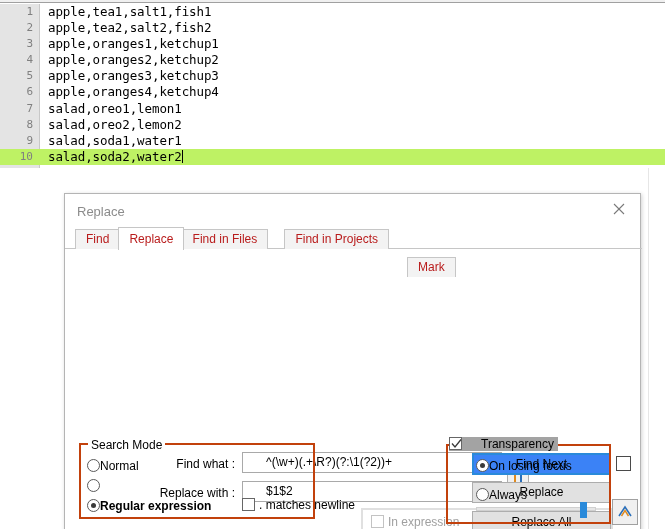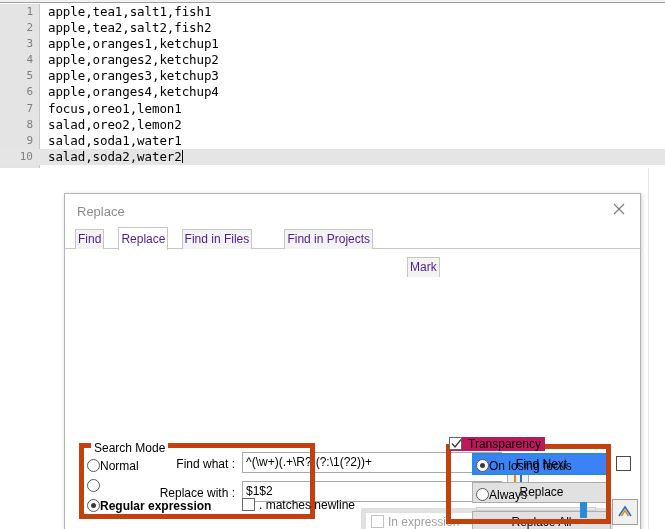--- a/index.html
+++ b/index.html
@@ -50,21 +50,21 @@
     width: 665px;
     height: 164px;
   }
   .code-line {
     position: relative;
     height: 16.1px;
     line-height: 16.1px;
     white-space: pre;
   }
   .code-line.current {
-    background: #e5e5e5;
+    background: #bef264;
   }
   .ln {
     position: absolute;
     left: 0;
     top: 0;
     width: 33px;
     text-align: right;
     font-family: "DejaVu Sans Mono", monospace;
     font-size: 11px;
     color: #808080;
@@ -125,23 +125,23 @@
     width: 577px;
     height: 22px;
     border-bottom: 1px solid #c6c6c6;
     box-sizing: border-box;
   }
   .tab {
     position: absolute;
     top: 2px;
     height: 20px;
     line-height: 19px;
-    padding: 0 2px;
-    font-size: 12px;
-    color: #4c1d95;
+    padding: 0 10px;
+    font-size: 12px;
+    color: #b91c1c;
     border: 1px solid #c6c6c6;
     border-bottom: none;
     background: #f3f3f3;
     box-sizing: border-box;
     white-space: nowrap;
   }
   .tab.active {
     top: 0px;
     height: 23px;
     line-height: 22px;
@@ -159,21 +159,21 @@
   }
   .combo {
     position: absolute;
     height: 21px;
     border: 1px solid #a9a9a9;
     background: #ffffff;
     box-sizing: border-box;
   }
   .combo .val {
     position: absolute;
-    left: 3px;
+    left: 23px;
     top: 2px;
     font-size: 12px;
     color: #000;
     font-family: "Liberation Sans", sans-serif;
     white-space: nowrap;
   }
   .combo .arrow {
     position: absolute;
     right: 5px;
     top: 7px;
@@ -263,21 +263,21 @@
     top: 3px;
     width: 5px;
     height: 5px;
     border-radius: 50%;
     background: #3a3a3a;
   }
 
   
   .group {
     position: absolute;
-    border: 5px solid #c2410c;
+    border: 2px solid #c2410c;
     box-sizing: border-box;
   }
   .group > .gtitle {
     position: absolute;
     top: -7px;
     left: 7px;
     background: #ffffff;
     padding: 0 3px;
     font-size: 12px;
     color: #000;
@@ -323,21 +323,21 @@
 <div id="editor">
   <div class="toolbar-strip"></div>
   <div class="gutter"></div>
   <div class="code-area" id="code-area">
       <div class="code-line"><span class="ln">1</span><span class="ltxt">apple,tea1,salt1,fish1</span></div>
       <div class="code-line"><span class="ln">2</span><span class="ltxt">apple,tea2,salt2,fish2</span></div>
       <div class="code-line"><span class="ln">3</span><span class="ltxt">apple,oranges1,ketchup1</span></div>
       <div class="code-line"><span class="ln">4</span><span class="ltxt">apple,oranges2,ketchup2</span></div>
       <div class="code-line"><span class="ln">5</span><span class="ltxt">apple,oranges3,ketchup3</span></div>
       <div class="code-line"><span class="ln">6</span><span class="ltxt">apple,oranges4,ketchup4</span></div>
-      <div class="code-line"><span class="ln">7</span><span class="ltxt">focus,oreo1,lemon1</span></div>
+      <div class="code-line"><span class="ln">7</span><span class="ltxt">salad,oreo1,lemon1</span></div>
       <div class="code-line"><span class="ln">8</span><span class="ltxt">salad,oreo2,lemon2</span></div>
       <div class="code-line"><span class="ln">9</span><span class="ltxt">salad,soda1,water1</span></div>
       <div class="code-line current"><span class="ln">10</span><span class="ltxt">salad,soda2,water2<span class="caret"></span></span></div>
     </div>
 </div>
 
 <div class="right-edge"></div>
 
 <div id="dialog">
 
@@ -424,21 +424,21 @@
     <span>Regular expression</span>
   </div>
 
   <div class="cb" style="left:141px; top:304px;margin-left:36px;">
     <span class="box"></span>
     <span>. matches newline</span>
   </div>
 
   <div class="group" style="left:381px; top:250px; width:165px; height:80px;"></div>
 
-  <div class="cb" style="left:384px; top:243px; background:#be185d; padding-left:19px; padding-right:4px;text-align:center;">
+  <div class="cb" style="left:384px; top:243px; background:#a3a3a3; padding-left:32px; padding-right:4px;text-align:center;">
     <span class="box">
       <span class="tick">
         <svg width="11" height="11" viewBox="0 0 11 11">
             <polyline points="1,5.5 4,9 10,1.5" fill="none" stroke="#3a3a3a" stroke-width="1.3"></polyline>
           </svg>
       </span>
     </span>
     <span>Transparency</span>
   </div>
 

